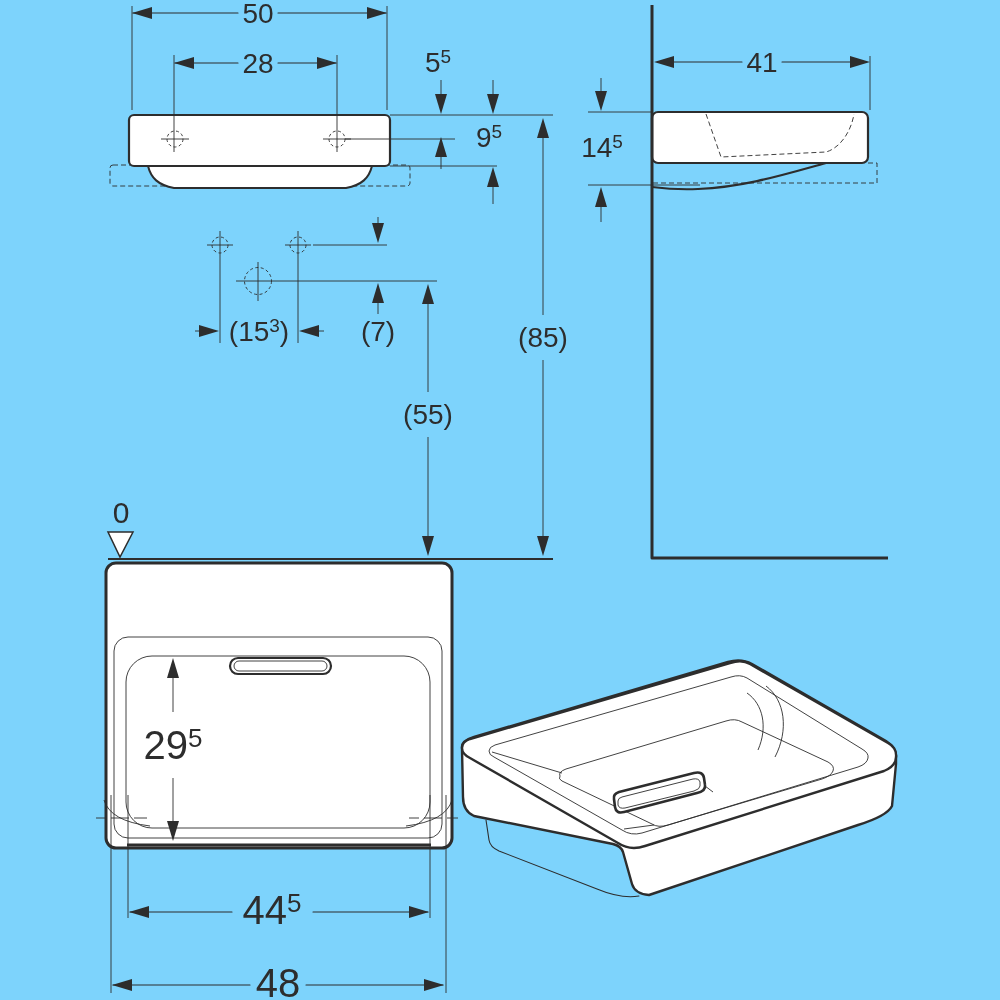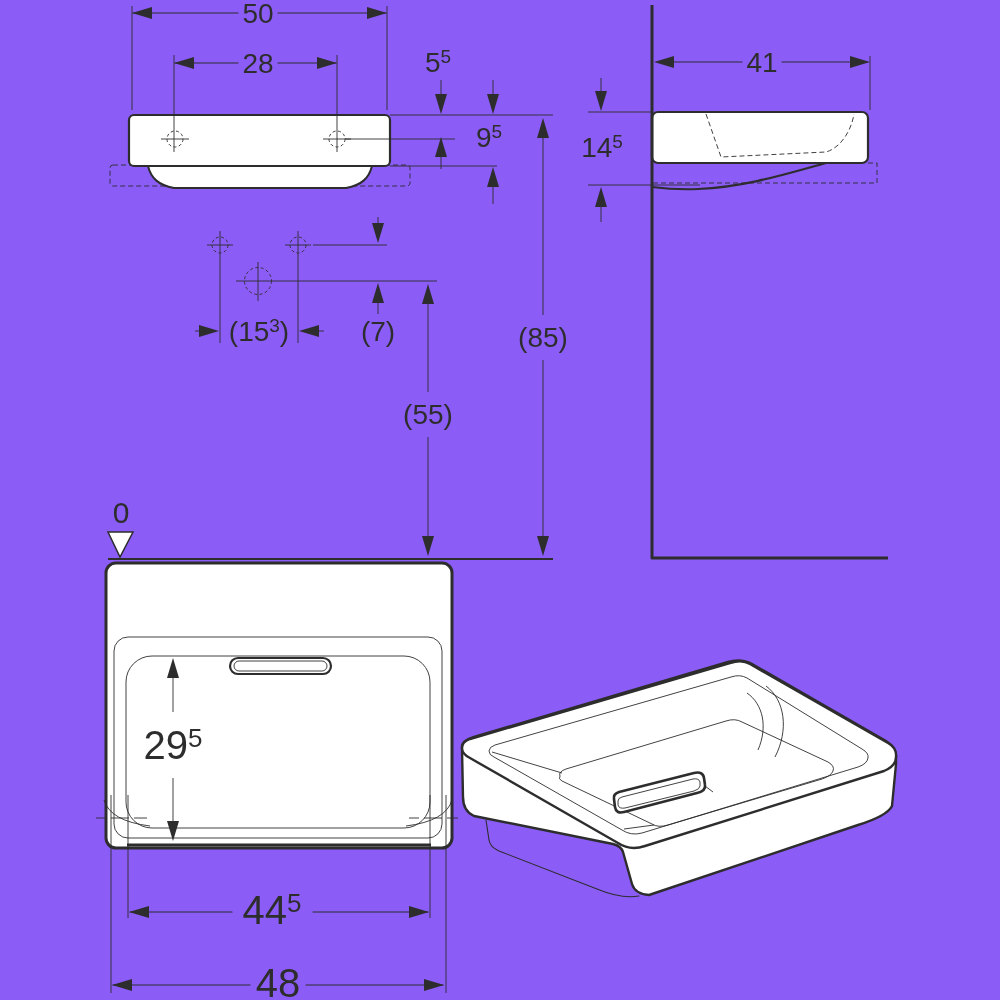--- a/index.html
+++ b/index.html
@@ -1,16 +1,16 @@
 <!DOCTYPE html>
 <html><head>
 <meta charset="utf-8">
 <style>
   html,body{margin:0;padding:0;background:#fff;}
-  .canvas{position:relative;width:1000px;height:1000px;background:#8b5cf6;overflow:hidden;}
+  .canvas{position:relative;width:1000px;height:1000px;background:#7dd3fc;overflow:hidden;}
   svg{position:absolute;left:0;top:0;}
   text{fill:#2d2d2d;font-family:"Liberation Sans","DejaVu Sans",sans-serif;}
   .ln{stroke:#2d2d2d;fill:none;stroke-width:1.1;stroke-linecap:round;}
   .ln05{stroke:#2d2d2d;fill:none;stroke-width:0.9;}
   .ln2{stroke:#2d2d2d;fill:none;stroke-width:2.2;stroke-linejoin:round;}
   .ln3{stroke:#2d2d2d;fill:none;stroke-width:3;stroke-linejoin:round;}
   .dash{stroke-dasharray:5 3;}
   .dashs{stroke-dasharray:3 2.5;}
   .arr{fill:#2d2d2d;stroke:none;}
   .wh{fill:#ffffff;}

